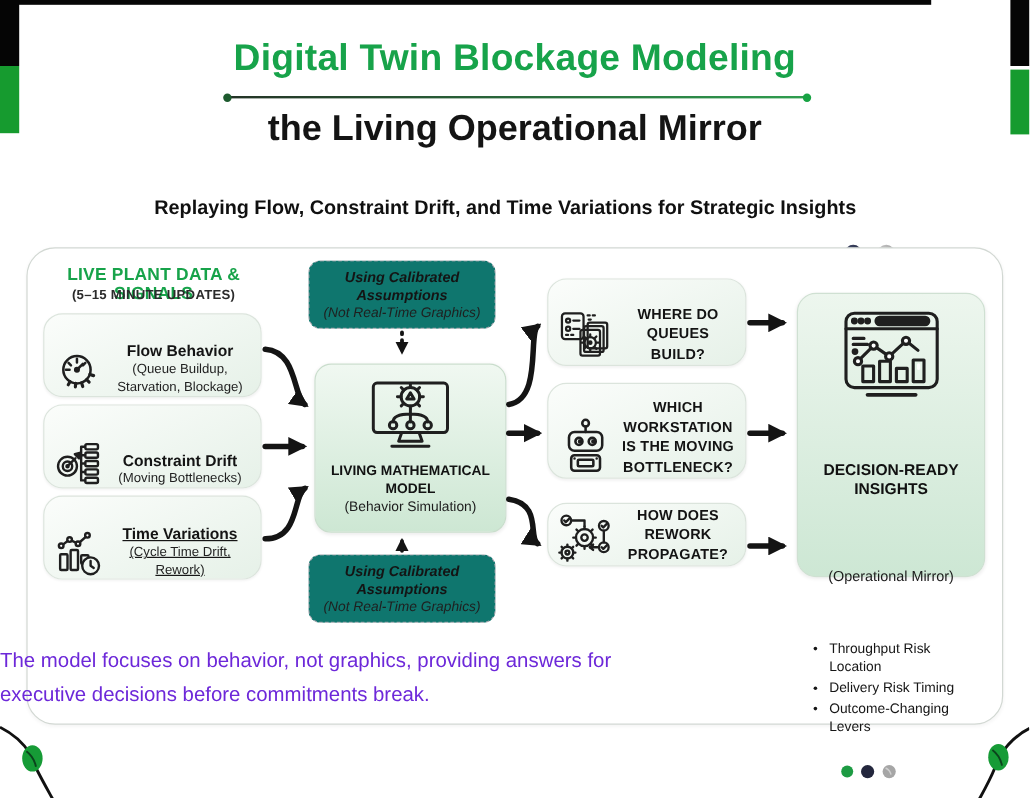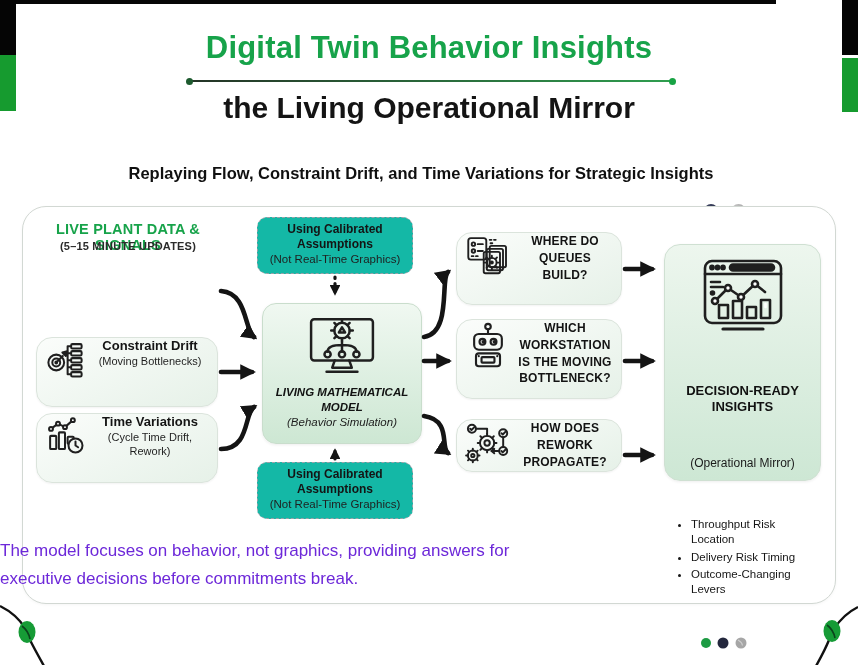--- a/index.html
+++ b/index.html
@@ -37,59 +37,59 @@
          background:#ffffff;border:1.5px solid #d2d8d3;border-radius:24px;
          box-shadow:0 1px 3px rgba(0,0,0,.04);}
 
   .live-head{position:absolute;left:30px;top:221px;width:196px;text-align:center;
              font-size:14.5px;font-weight:bold;color:#17a34a;letter-spacing:.2px;}
   .live-sub{position:absolute;left:30px;top:240px;width:196px;text-align:center;
             font-size:11px;font-weight:bold;color:#2b2b2b;letter-spacing:.2px;}
 
   .card{position:absolute;border-radius:16px;border:1px solid #dbe4dc;
         background:linear-gradient(155deg,#fbfdfb 0%,#e6f1e8 100%);
-        box-shadow:0 1px 2px rgba(0,0,0,.05);display:flex;align-items:flex-start;}
+        box-shadow:0 1px 2px rgba(0,0,0,.05);display:flex;align-items:flex-end;}
   .lbox{left:36px;width:182px;padding:0 4px;box-sizing:border-box;}
   .lbox .ic{flex:0 0 48px;display:flex;justify-content:center;}
   .lbox .tx{flex:1;text-align:center;padding-right:2px;}
   .lbox .tx .t{font-size:13px;font-weight:bold;color:#141414;}
   .lbox .tx .s{font-size:11px;color:#1f1f1f;line-height:1.3;margin-top:1px;}
   #lbox1{top:261px;height:70px;}
   #lbox2{top:337px;height:70px;}
-  #lbox3{top:413px;height:70px;}
+  #lbox3{top:413px;height:70px;text-decoration:underline;}
 
   .dashed{position:absolute;left:257px;width:156px;border:1.6px dashed #9aa1a8;border-radius:10px;
-          background:#14b8a6;box-sizing:border-box;display:flex;flex-direction:column;
-          justify-content:flex-start;text-align:center;padding:4px 6px;}
+          background:#0f766e;box-sizing:border-box;display:flex;flex-direction:column;
+          justify-content:center;text-align:center;padding:4px 6px;font-style:italic;}
   .dashed .t{font-size:12px;font-weight:bold;color:#141414;line-height:1.25;}
   .dashed .s{font-size:11.5px;color:#1f1f1f;margin-top:1px;}
   #dash-top{top:217px;height:57px;}
   #dash-bottom{top:462px;height:57px;}
 
   .model{position:absolute;left:262px;top:303px;width:160px;height:141px;border-radius:14px;
          border:1px solid #c9ddcc;background:linear-gradient(180deg,#f0f8f1 0%,#cde7d3 100%);
          box-shadow:0 1px 3px rgba(0,0,0,.07);display:flex;flex-direction:column;align-items:center;
-         text-align:center;padding-top:7px;box-sizing:border-box;font-style:italic;}
+         text-align:center;padding-top:7px;box-sizing:border-box;}
   .model .t{font-size:11.5px;font-weight:bold;color:#121212;line-height:1.3;margin-top:2px;}
   .model .s{font-size:11.5px;color:#1c1c1c;margin-top:1px;}
 
   .qbox{left:456px;width:166px;padding:0 2px;box-sizing:border-box;}
   .qbox .ic{flex:0 0 58px;display:flex;justify-content:center;}
   .qbox .lb{flex:1;text-align:center;font-size:12px;font-weight:bold;color:#131313;
             line-height:1.4;letter-spacing:.2px;padding-right:6px;}
   #qbox1{top:232px;height:73px;}
   #qbox2{top:319px;height:80px;}
   #qbox3{top:419px;height:53px;}
 
   .dbox{position:absolute;left:664px;top:244px;width:157px;height:237px;border-radius:16px;
         border:1px solid #cfe0d2;background:linear-gradient(180deg,#edf6ee 0%,#cde7d4 100%);
         box-shadow:0 1px 3px rgba(0,0,0,.07);box-sizing:border-box;padding:10px 8px 0 8px;
         display:flex;flex-direction:column;align-items:center;gap:40px;}
   .dbox .t{font-size:13px;font-weight:bold;text-align:center;line-height:1.2;margin-top:4px;color:#111;}
-  .dbox .s{font-size:12px;text-align:center;margin-top:2px;color:#1b1b1b;}
+  .dbox .s{font-size:12px;text-align:center;margin-top:18px;color:#1b1b1b;}
   .dbox ul{margin:7px 0 0 0;padding-left:18px;align-self:stretch;}
   .dbox li{font-size:11.5px;line-height:1.32;color:#161616;margin-bottom:2px;}
 
   .note{position:absolute;left:0;right:0;top:537px;text-align:left;
         font-size:17px;color:#6d28d9;line-height:1.62;}
 
   .overlay{position:absolute;left:0;top:0;pointer-events:none;}
   .icon-svg{stroke:#1f1f1f;fill:none;stroke-linecap:round;stroke-linejoin:round;}
 </style>
 </head>
@@ -98,33 +98,48 @@
 <div class="canvas">
 
   <div class="top-line"></div>
   <div class="edge l-black"></div>
   <div class="edge l-green"></div>
   <div class="edge r-black"></div>
   <div class="edge r-green"></div>
   <div class="planet dark"></div>
   <div class="planet gray"></div>
 
-  <div class="title">Digital Twin Behavior Insights</div>
+  <div class="title">Digital Twin Blockage Modeling</div>
   <div class="divider">
     <div class="dot left"></div>
     <div class="dot right"></div>
   </div>
   <div class="subtitle">the Living Operational Mirror</div>
   <div class="tagline">Replaying Flow, Constraint Drift, and Time Variations for Strategic Insights</div>
 
   <div class="panel"></div>
 
   <div class="live-head">LIVE PLANT DATA &amp; SIGNALS</div>
   <div class="live-sub">(5–15 MINUTE UPDATES)</div>
 
+  <div class="card lbox" id="lbox1">
+    <div class="ic">
+      <svg class="icon-svg" width="42" height="42" viewBox="0 0 48 48" stroke-width="2.4">
+        <circle cx="23" cy="23" r="13"></circle>
+        <path d="M23 12.5v3.5 M15 16.5l2.3 2.3 M31 16.5l-2.3 2.3 M12.5 23h3.5"></path>
+        <path d="M23 23l5.6-5.6"></path>
+          <circle cx="23" cy="23" r="1.7" fill="#1f1f1f"></circle>
+        <path stroke-width="3" d="M35.3 27.5l3.6 1.1 M32.2 32.3l2.4 2.4 M27.4 35.4l1.1 3.6 M21.8 36l-.3 3.4 M16.4 34.4l-1.7 2.9"></path>
+      </svg>
+    </div>
+    <div class="tx">
+      <div class="t">Flow Behavior</div>
+      <div class="s">(Queue Buildup, Starvation, Blockage)</div>
+    </div>
+  </div>
 
   <div class="card lbox" id="lbox2">
     <div class="ic">
       <svg class="icon-svg" width="42" height="42" viewBox="0 0 48 48" stroke-width="2.3">
         <circle cx="14" cy="28" r="9"></circle>
           <circle cx="14" cy="28" r="4.5"></circle>
           <circle cx="14" cy="28" r="1" fill="#1f1f1f"></circle>
         <path d="M14 28l7.5-7.5"></path>
           <path d="M21 16.5l5.5-1.5-1.5 5.5z" fill="#1f1f1f"></path>
         <path d="M27 9.5v32 M27 9.5h3 M27 17.5h3 M27 25.5h3 M27 33.5h3 M27 41.5h3"></path>

